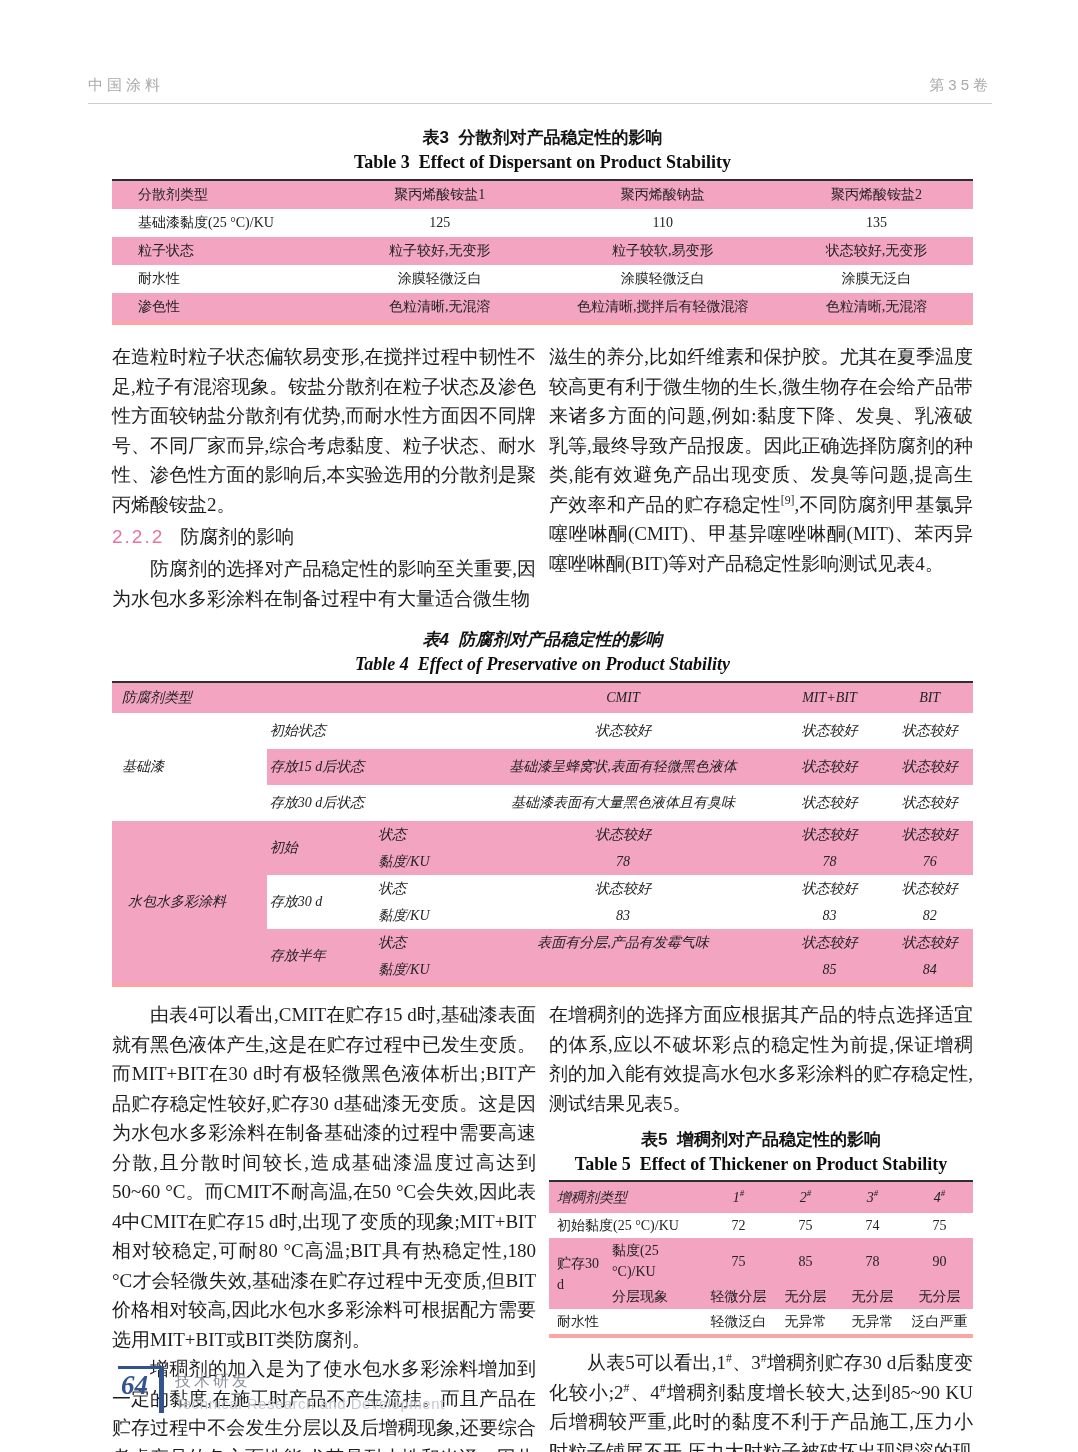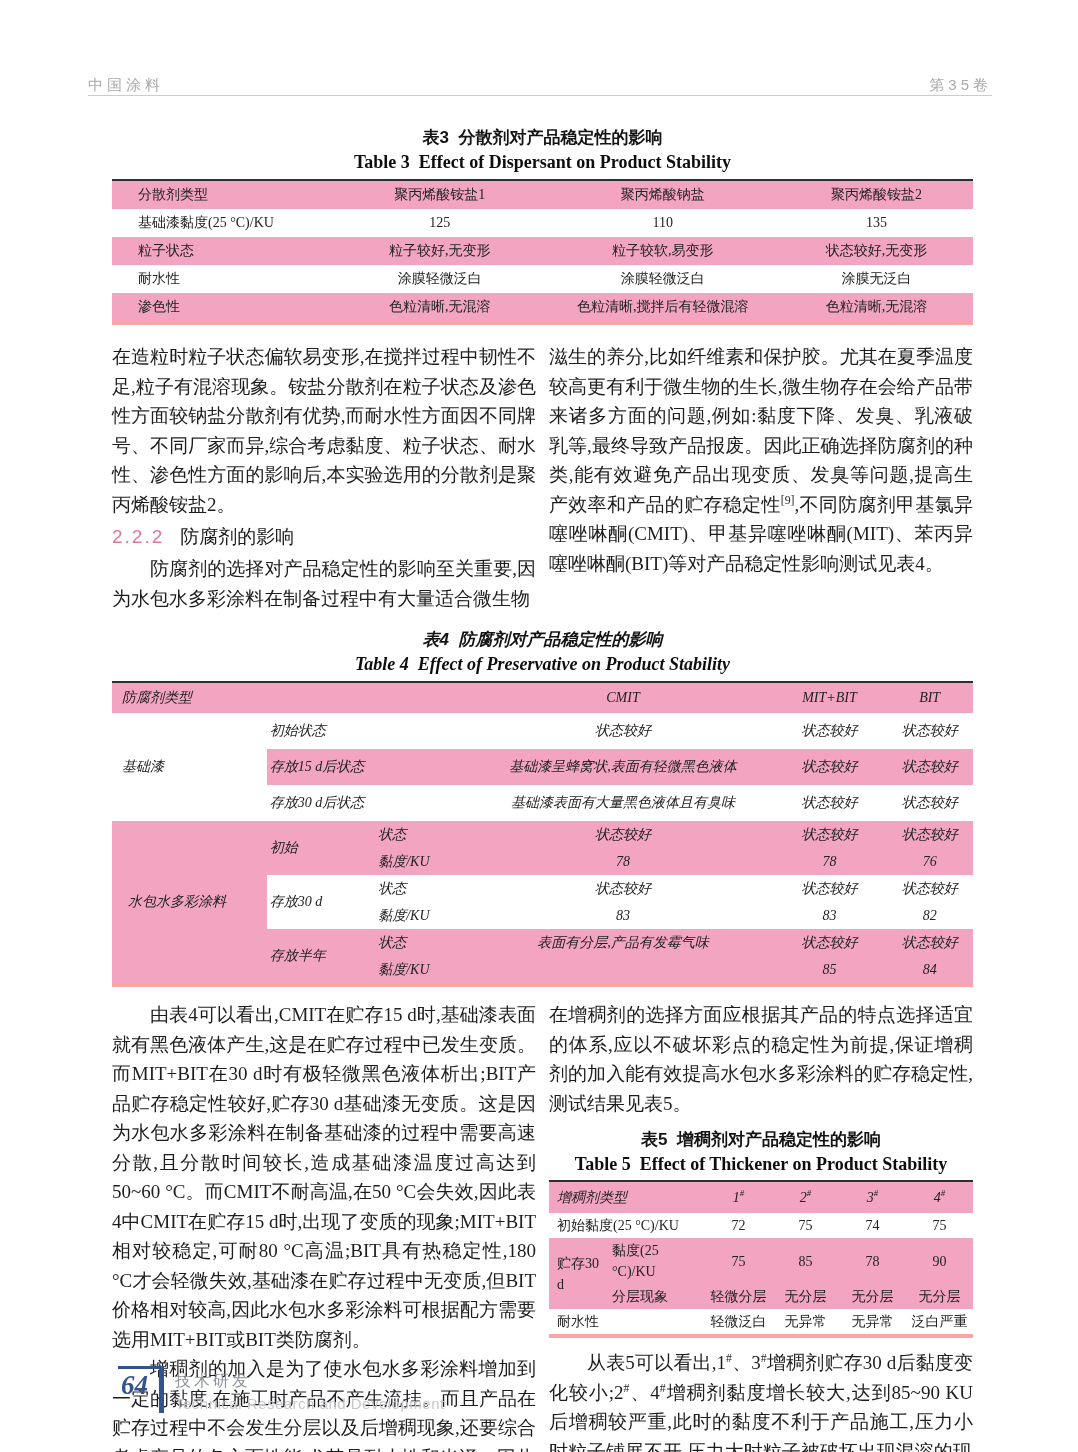--- a/index.html
+++ b/index.html
@@ -5,21 +5,21 @@
   html,body { margin:0; padding:0; background:#ffffff; }
   .page {
     position:relative; width:1078px; height:1452px; background:#ffffff;
     font-family:"Liberation Serif", serif; color:#1d1d1d; overflow:hidden;
   }
   
   .page-head {
     position:absolute; top:76px; left:88px; right:86px;
     display:flex; justify-content:space-between; align-items:flex-end;
     font-family:"Liberation Sans", sans-serif; font-size:15px; color:#a9a9a9;
-    letter-spacing:4px; padding-bottom:0; border-bottom:1px solid #cccccc;
+    letter-spacing:4px; padding-bottom:8px; border-bottom:1px solid #cccccc;
   }
   .content { position:absolute; top:120px; left:112px; width:861px; }
 
   
   .cap { text-align:center; white-space:pre; }
   .cap-zh { font-family:"Liberation Sans", sans-serif; font-weight:bold; font-size:17px; color:#141414; }
   .cap-en { font-family:"Liberation Serif", serif; font-weight:bold; font-size:18px; color:#0e0e0e; margin-top:3px; }
 
   table { border-collapse:collapse; width:100%; table-layout:fixed;
           border-top:2px solid #2e2e2e; border-bottom:4px solid #fca5a5;

